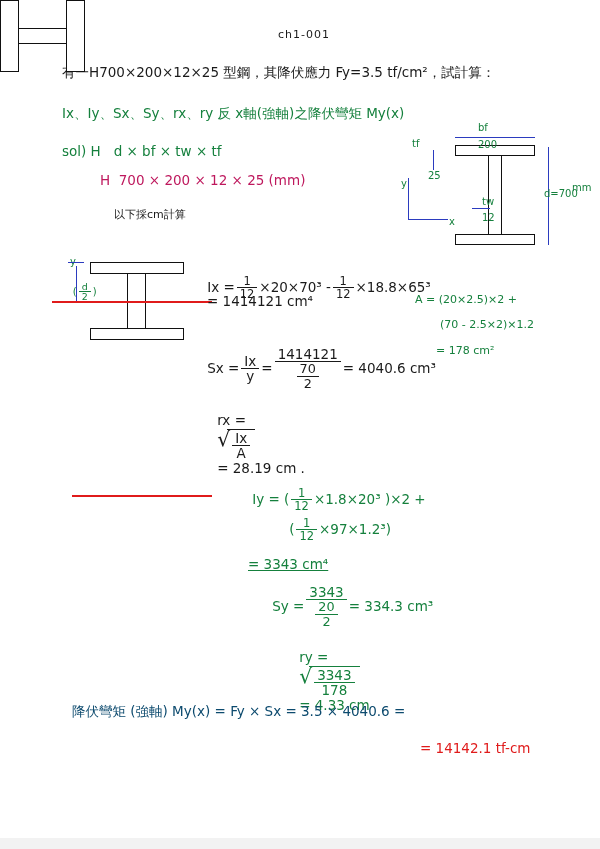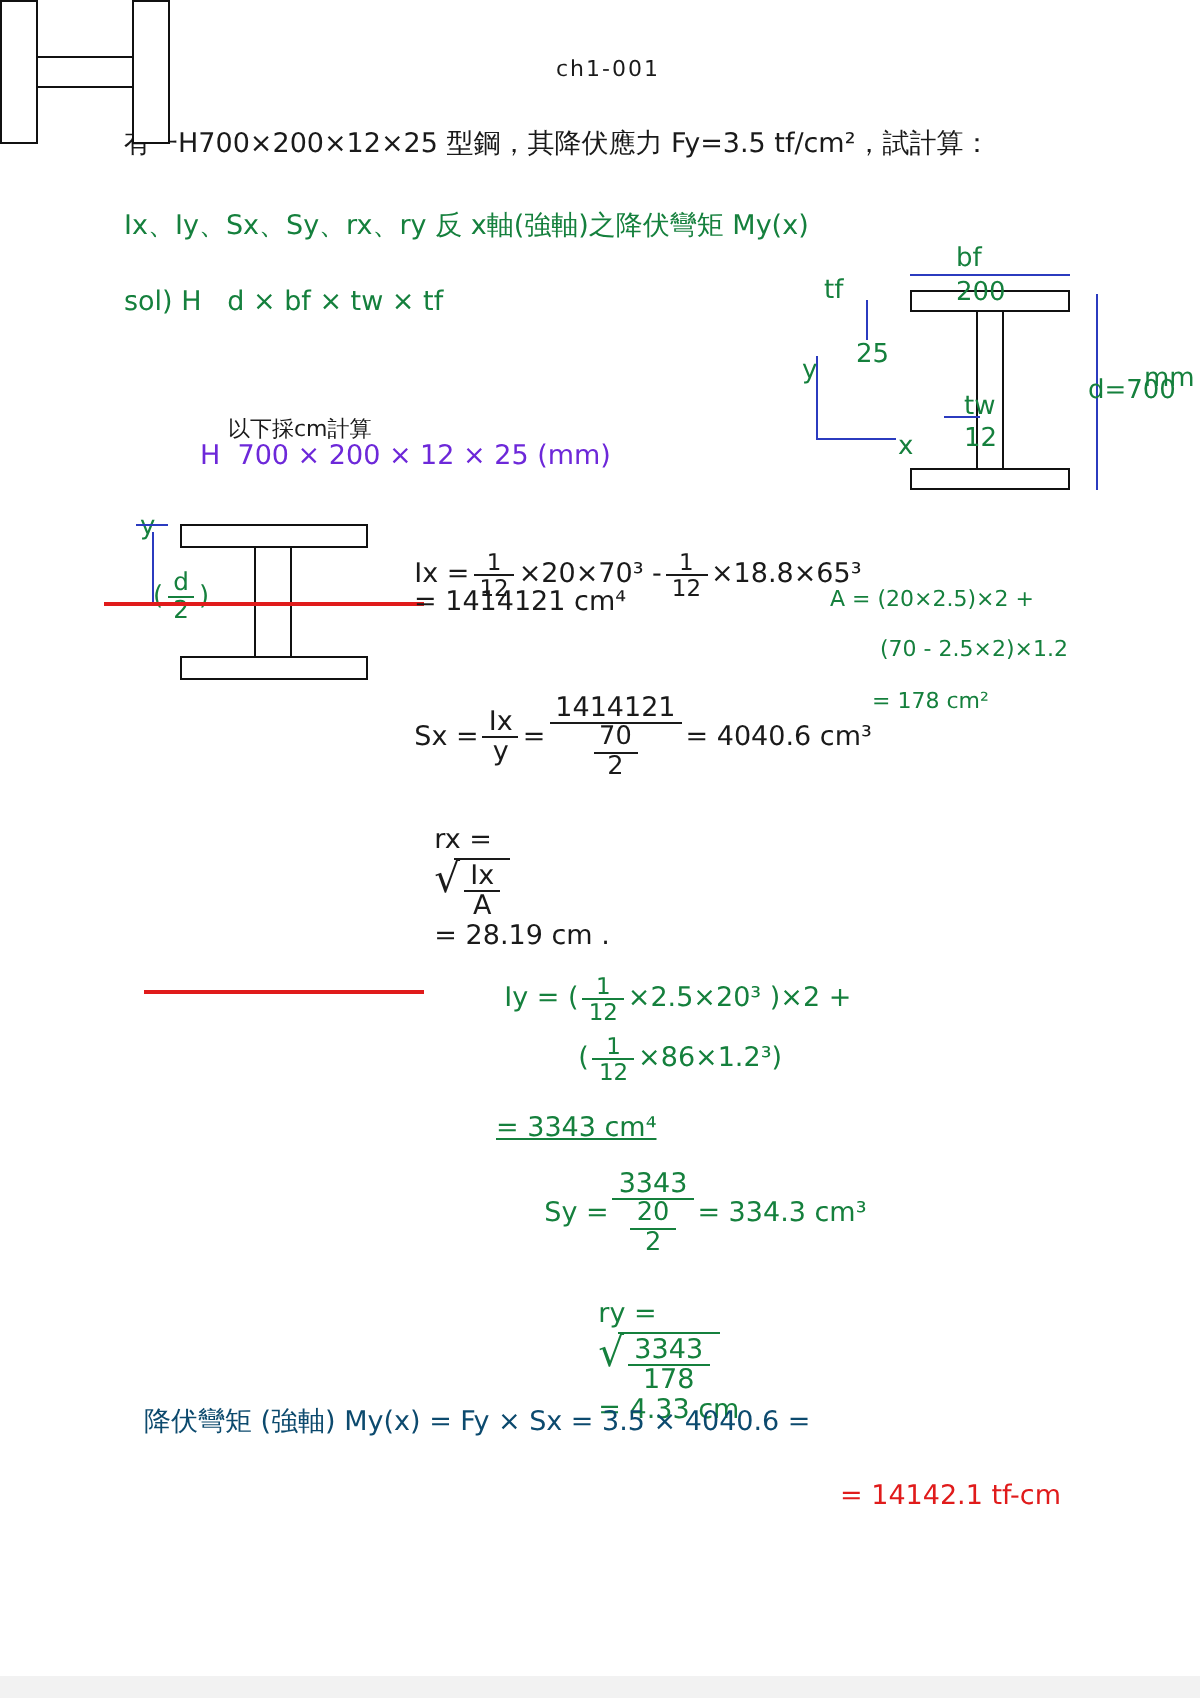--- a/index.html
+++ b/index.html
@@ -20,27 +20,27 @@
   .abs { position: absolute; }
   .hw {
     font-family: "DejaVu Sans", sans-serif;
     font-weight: 400;
     white-space: pre;
     line-height: 1.25;
   }
   .blue  { color: #15803d; }
   .black { color: #1a1a1a; }
   .red   { color: #e01b1b; }
-  .magenta { color: #6d28d9; margin-top: 48px; }
+  .magenta { color: #be185d; }
   .purple { color: #0c4a6e; }
 
   .t-header { font-size: 11px; letter-spacing: 1px; }
   .t-body   { font-size: 13.5px; }
   .t-small  { font-size: 11px; }
-  .t-tiny   { font-size: 13px; }
+  .t-tiny   { font-size: 10px; }
 
   
   .frac {
     display: inline-block;
     vertical-align: middle;
     text-align: center;
     font-size: 0.85em;
     line-height: 1.05;
     margin: 0 2px;
   }
@@ -165,24 +165,24 @@
   </div>
 
   <div class="hbeam" style="left:96px; top:460px; width:84px; height:72px;">
     <div class="flange" style="left:0; top:0; width:19px; height:72px;"></div>
     <div class="web" style="left:18px; top:28px; width:49px; height:16px;"></div>
     <div class="flange" style="left:66px; top:0; width:19px; height:72px;"></div>
   </div>
   <div class="redline" style="left:72px; top:495px; width:140px;"></div>
 
   <div class="abs hw t-body blue" style="left:235px; top:470px;">
-    <span>Iy = (</span><span class="frac"><span class="num">1</span><span class="den">12</span></span><span>×2.5×20³ )×2 +</span>
+    <span>Iy = (</span><span class="frac"><span class="num">1</span><span class="den">12</span></span><span>×1.8×20³ )×2 +</span>
   </div>
   <div class="abs hw t-body blue" style="left:272px; top:500px;">
-    <span>(</span><span class="frac"><span class="num">1</span><span class="den">12</span></span><span>×86×1.2³)</span>
+    <span>(</span><span class="frac"><span class="num">1</span><span class="den">12</span></span><span>×97×1.2³)</span>
   </div>
   <div class="abs hw t-body blue" style="left:248px; top:556px;text-decoration:underline;">= 3343 cm⁴</div>
 
   <div class="abs hw t-body blue" style="left:255px; top:568px;">
     <span>Sy =</span><span class="frac" style="font-size:1em;"><span class="num">3343</span><span class="den"><span class="frac" style="font-size:0.95em;"><span class="num">20</span><span class="den">2</span></span></span></span><span>= 334.3 cm³</span>
   </div>
 
   <div class="abs hw t-body blue" style="left:282px; top:632px;">
     <span>ry =</span>
     <span class="sqrt"><span class="rad"><span class="frac" style="font-size:1em;"><span class="num">3343</span><span class="den">178</span></span></span></span>

